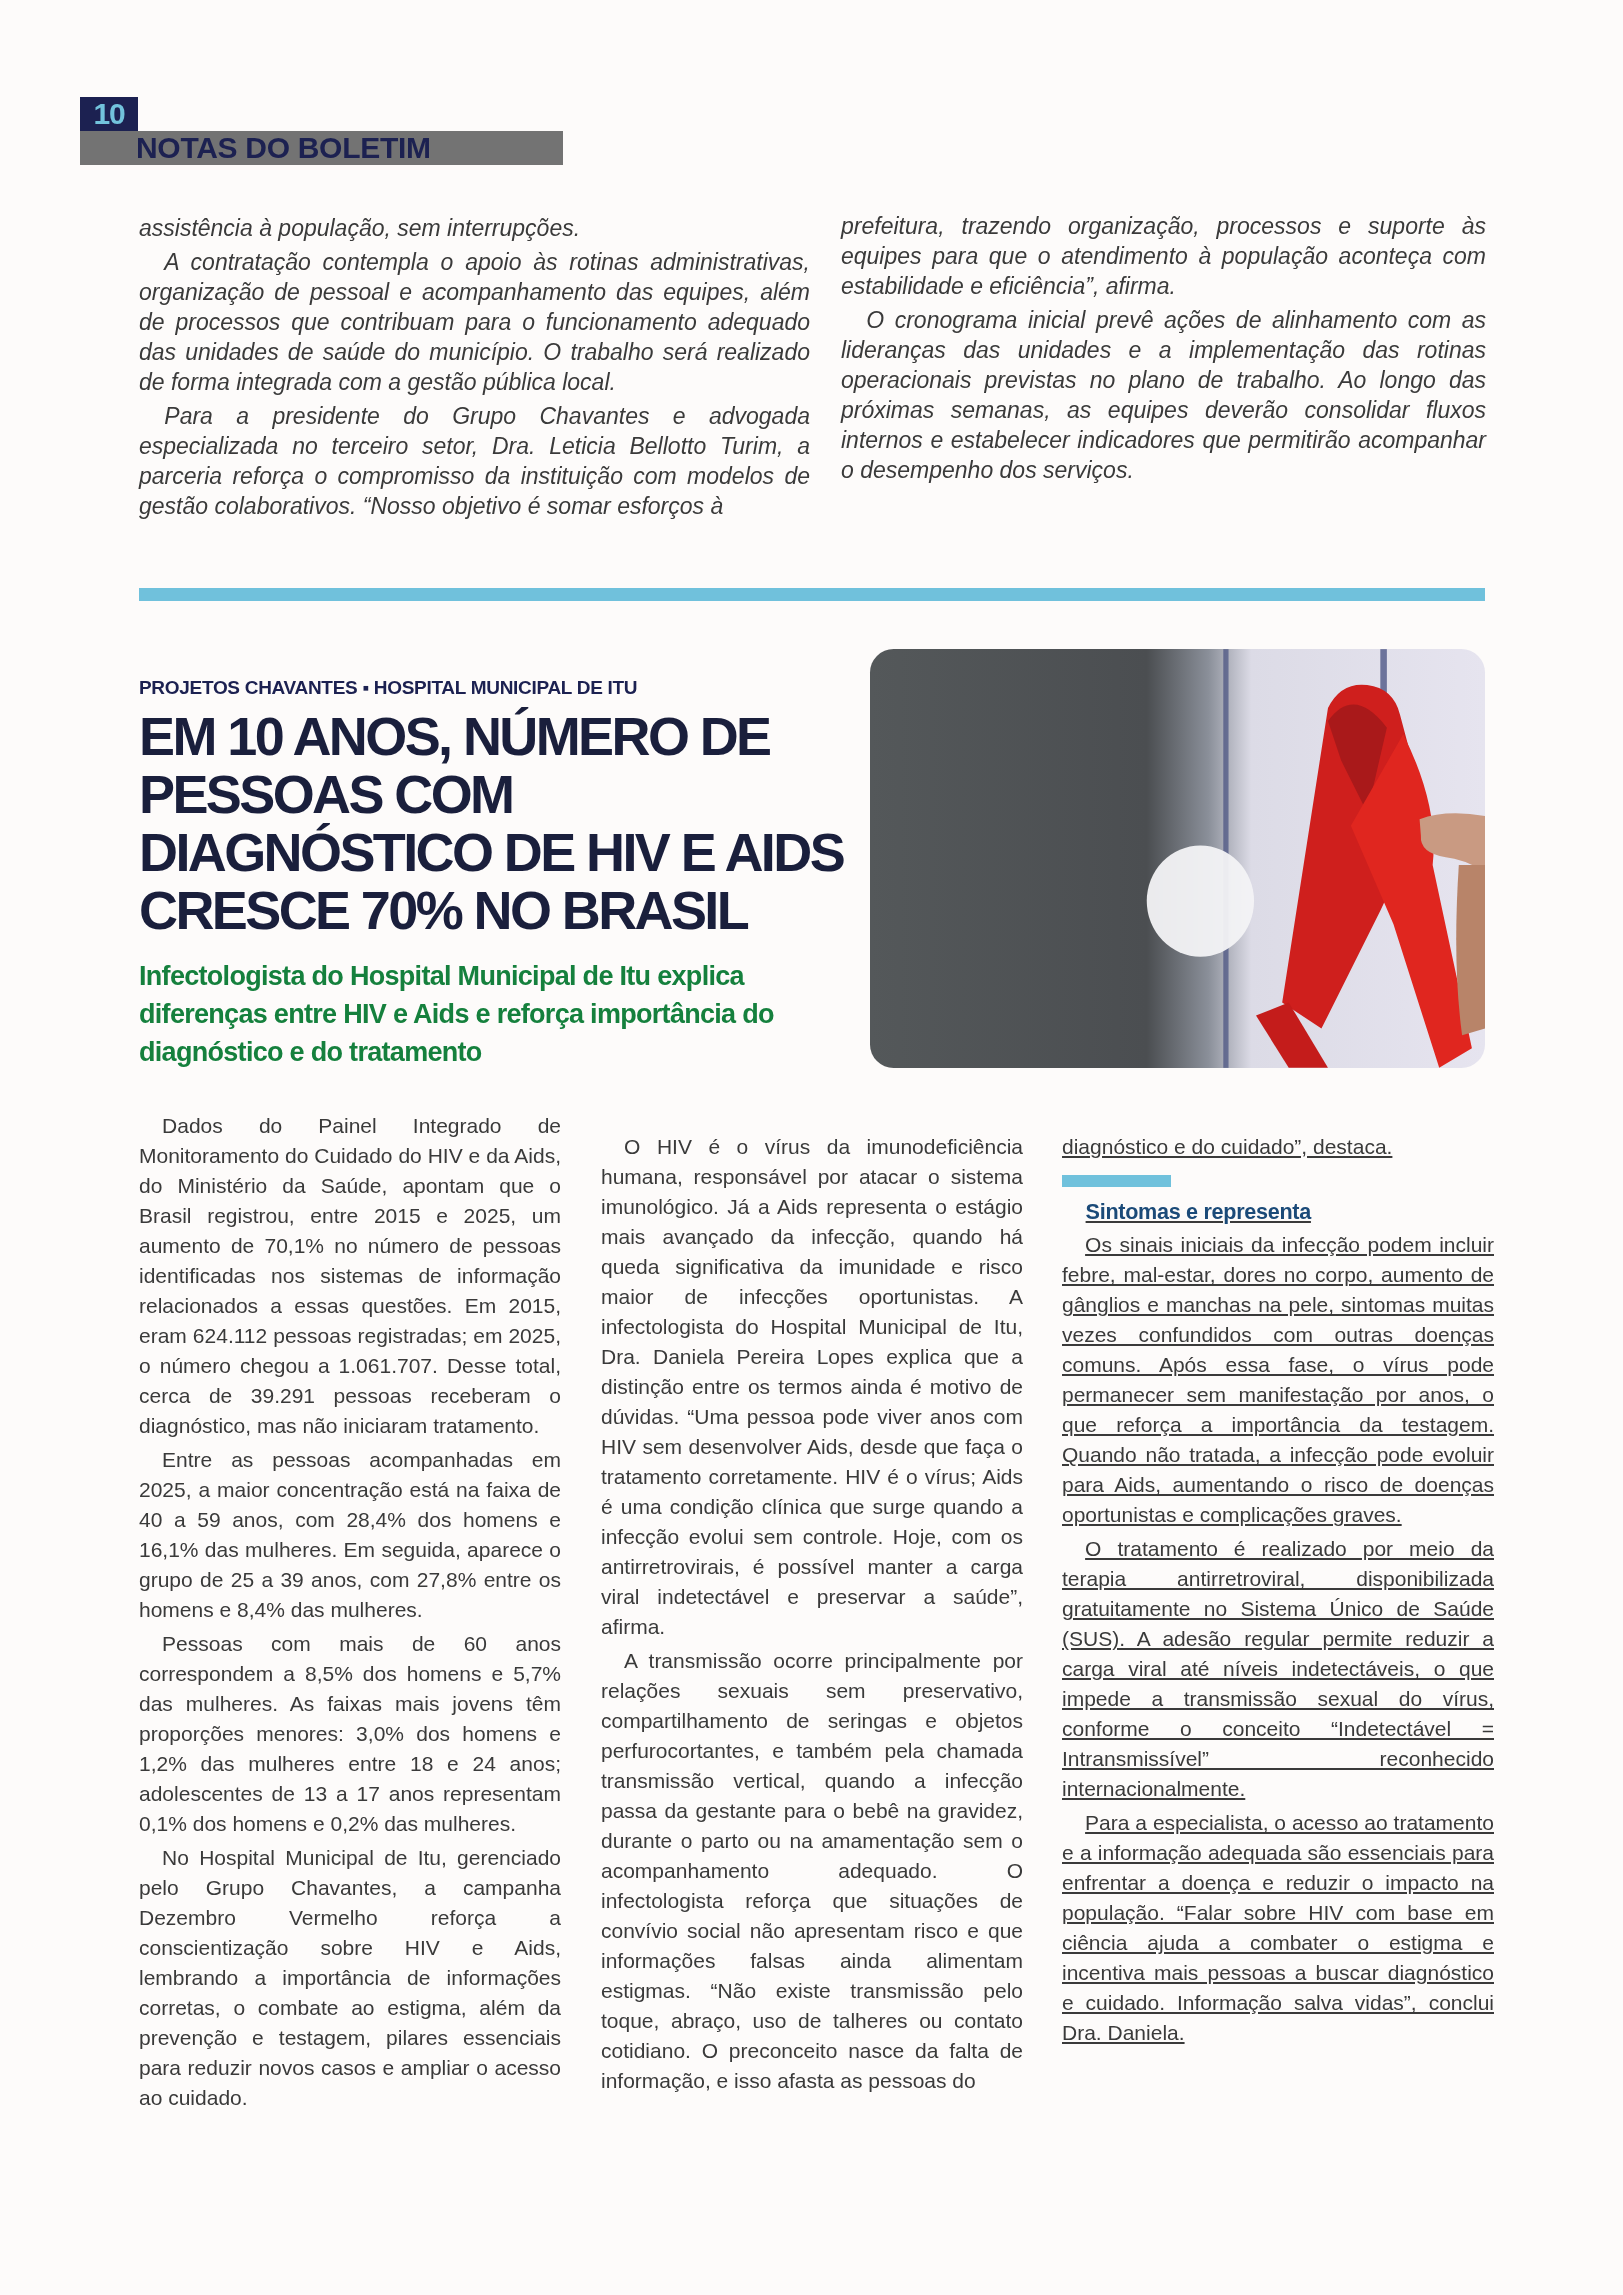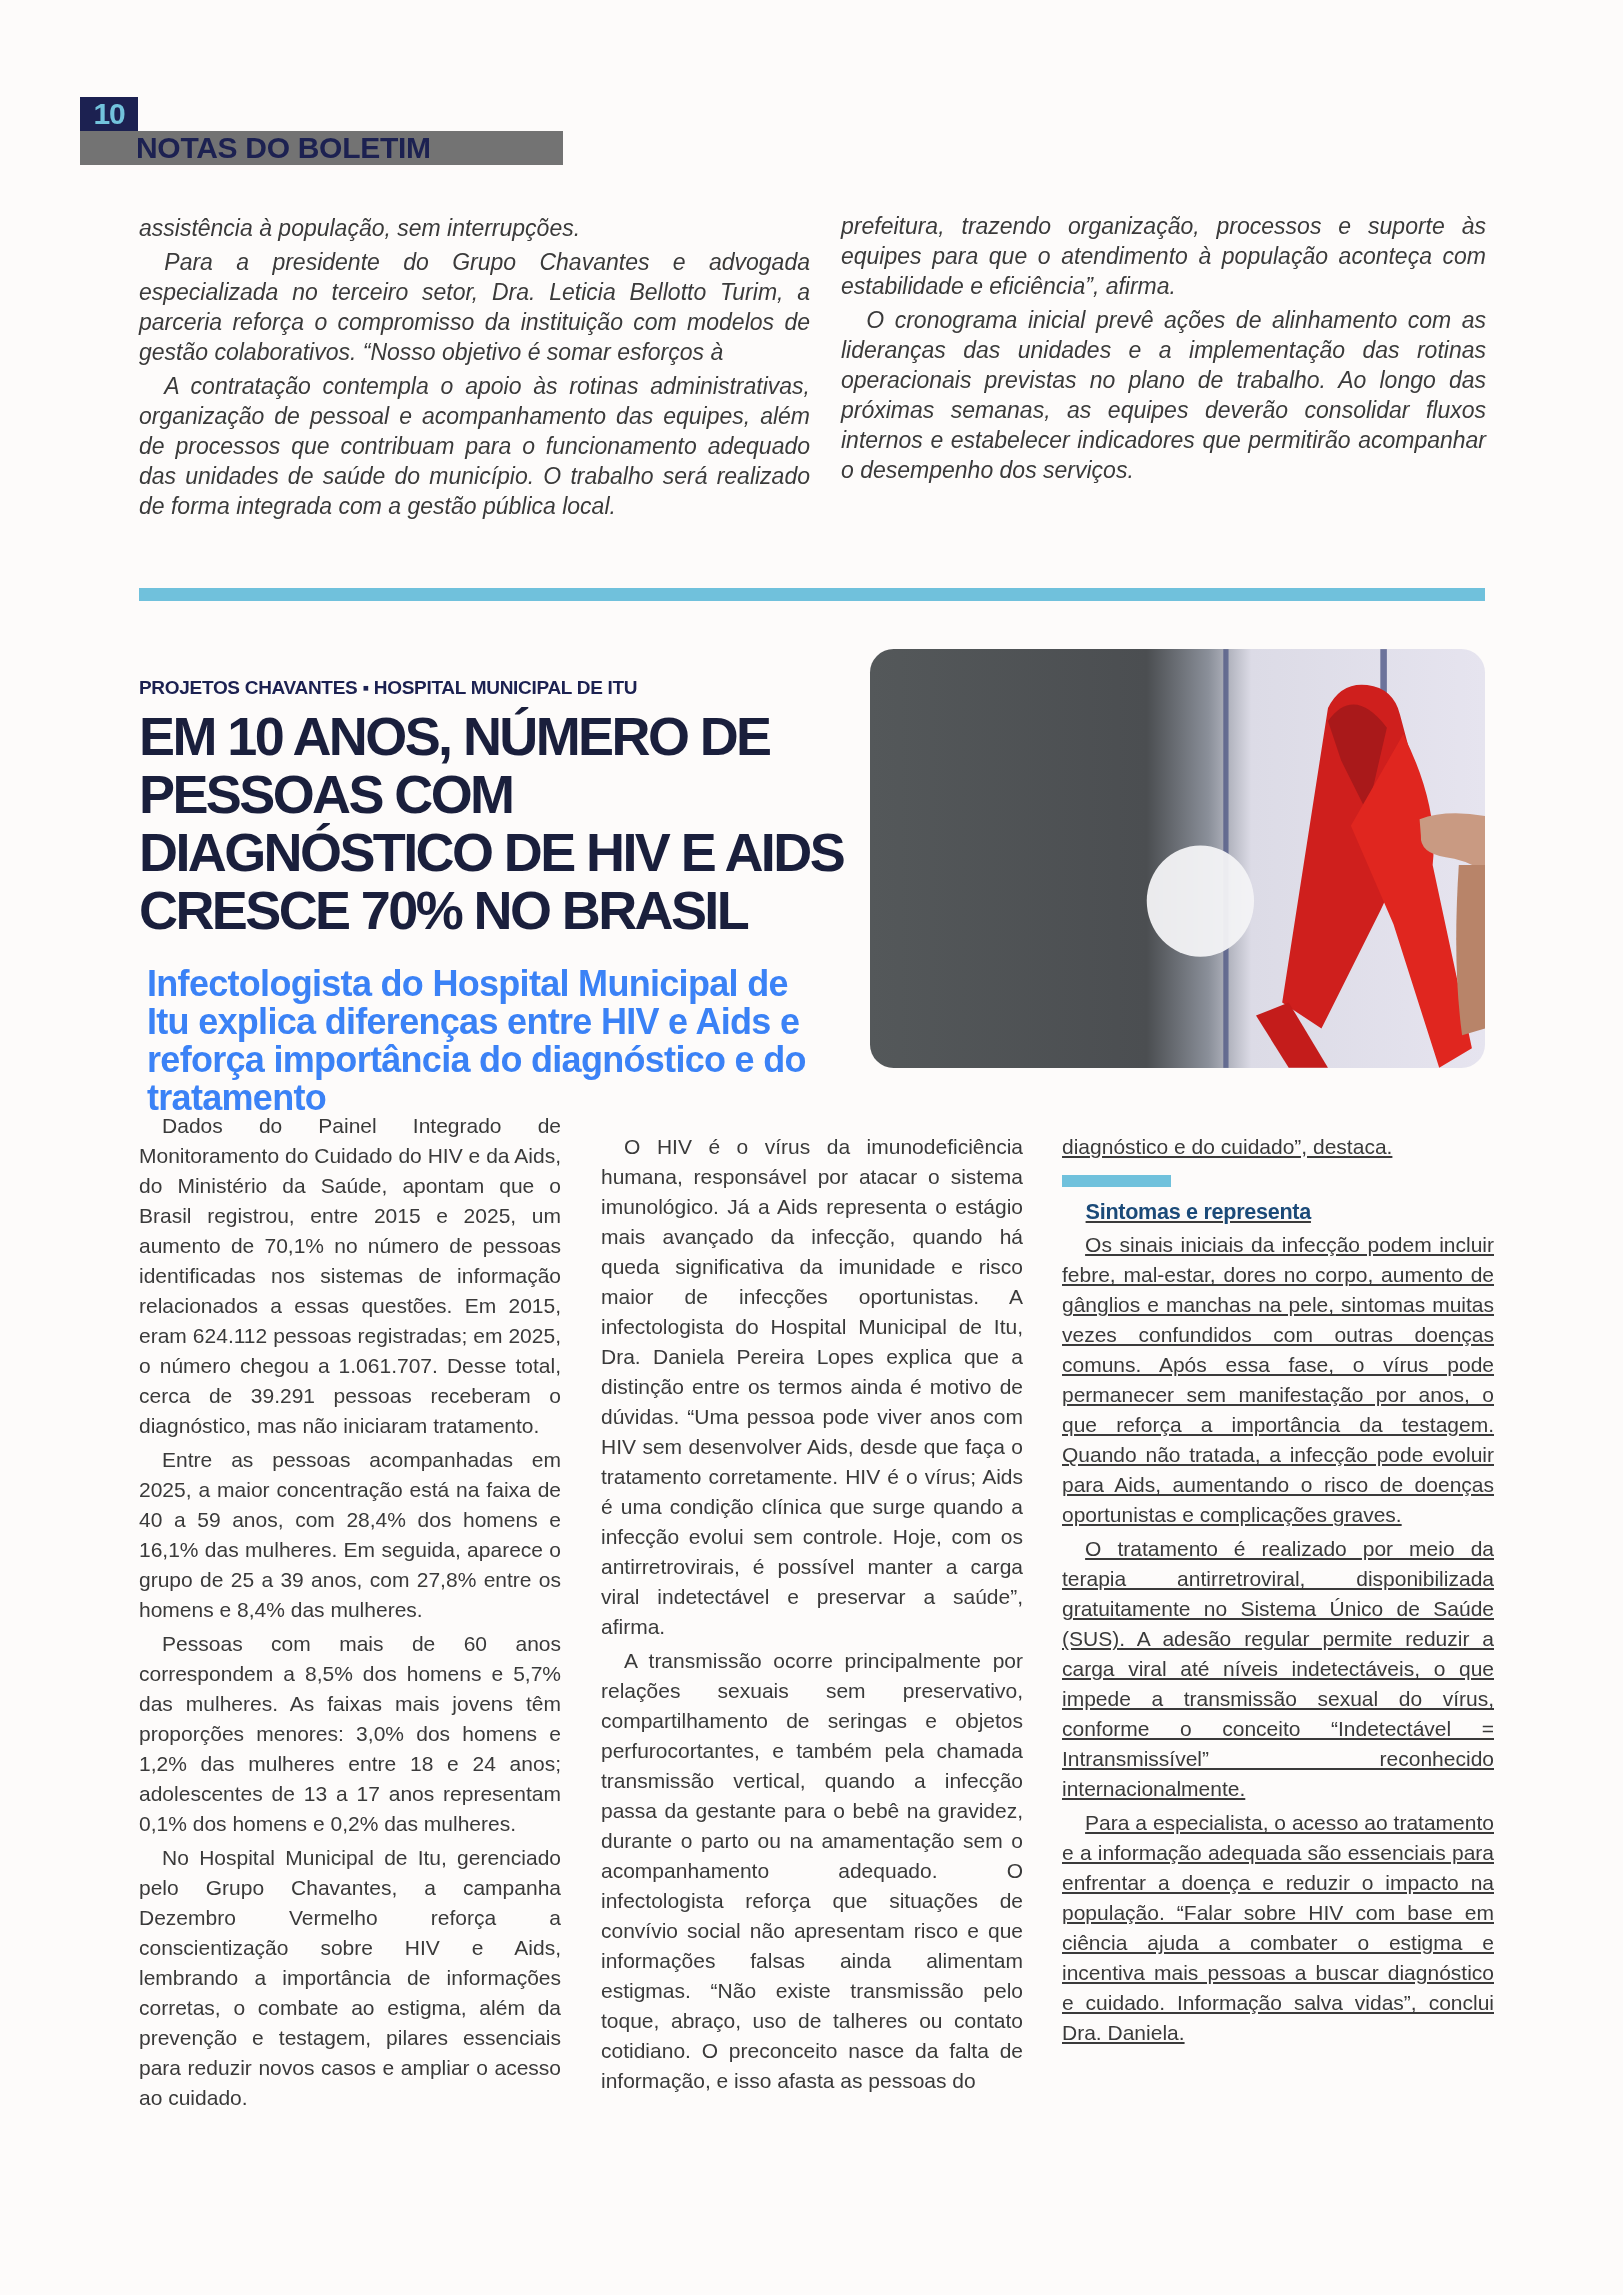--- a/index.html
+++ b/index.html
@@ -12,21 +12,21 @@
   .page-num { width: 58px; background: #1c2151; color: #72c3dc; font-weight: 700; font-size: 30px; display: flex; align-items: center; justify-content: center; letter-spacing: -1.3px; }
   .section-bar { flex: 1; background: #737373; color: #1c2151; font-weight: 700; font-size: 30px; display: flex; align-items: center; padding-left: 56px; letter-spacing: -0.3px; }
   .col { position: absolute; font-size: 23px; line-height: 30px; text-align: justify; font-style: italic; }
   .col p { margin: 0 0 3.9px 0; text-indent: 1.1em; }
   .col p.noindent { text-indent: 0; }
   .top-left { left: 139px; top: 213px; width: 671px; }
   .top-right { left: 841px; top: 211px; width: 645px; }
   .divider { position: absolute; left: 139px; top: 588px; width: 1346px; height: 13px; background: #70c1dc; }
   .kicker { position: absolute; left: 139px; top: 677px; font-size: 19px; font-weight: 700; color: #1c2151; letter-spacing: -0.3px; }
   .headline { position: absolute; left: 139px; top: 707px; width: 720px; font-size: 54px; line-height: 58px; font-weight: 900; color: #1a1f3c; letter-spacing: -2.6px; margin: 0; }
-  .subhead { position: absolute; left: 139px; top: 957px; width: 687px; font-size: 36px; line-height: 38px; font-weight: 700; color: #3b82f6; letter-spacing: -0.7px; margin: 8px; }
+  .subhead { position: absolute; left: 139px; top: 957px; width: 687px; font-size: 27px; line-height: 38px; font-weight: 700; color: #15803d; letter-spacing: -0.7px; margin: 0; }
   .photo { position: absolute; left: 870px; top: 649px; width: 615px; height: 419px; border-radius: 23.6px; overflow: hidden; background: linear-gradient(90deg, #54585a 0%, #4b4e51 45%, #8a8f99 55%, #dcdbe6 62%, #e6e4ef 100%); }
   .photo svg { position: absolute; left: 0; top: 0; }
   .body-col { position: absolute; font-size: 21px; line-height: 30px; text-align: justify; }
   .body-col p { margin: 0 0 3.9px 0; text-indent: 1.1em; }
   .body-col p.noindent { text-indent: 0; }
   .c1 { left: 139px; top: 1111px; width: 422px; }
   .c2 { left: 601px; top: 1132px; width: 422px; }
   .c3 { left: 1062px; top: 1132px; width: 432px; text-decoration: underline; }
   .subsection-rule { width: 109px; height: 12.4px; background: #70c1dc; margin: 13px 0 9.2px 0; }
   .subsection-title { font-weight: 700; color: #1b4a78; font-size: 21.6px; margin: 0 0 3.9px 23.6px; letter-spacing: -0.3px; }
@@ -34,22 +34,22 @@
 </head>
 <body>
 
 <div class="page-header">
   <div class="page-num">10</div>
   <div class="section-bar">NOTAS DO BOLETIM</div>
 </div>
 
 <div class="col top-left">
   <p class="noindent">assistência à população, sem interrupções.</p>
+  <p>A contratação contempla o apoio às rotinas administrativas, organização de pessoal e acompanhamento das equipes, além de processos que contribuam para o funcionamento adequado das unidades de saúde do município. O trabalho será realizado de forma integrada com a gestão pública local.</p>
   <p>Para a presidente do Grupo Chavantes e advogada especializada no terceiro setor, Dra. Leticia Bellotto Turim, a parceria reforça o compromisso da instituição com modelos de gestão colaborativos. “Nosso objetivo é somar esforços à</p>
-  <p>A contratação contempla o apoio às rotinas administrativas, organização de pessoal e acompanhamento das equipes, além de processos que contribuam para o funcionamento adequado das unidades de saúde do município. O trabalho será realizado de forma integrada com a gestão pública local.</p>
 </div>
 
 <div class="col top-right">
   <p class="noindent">prefeitura, trazendo organização, processos e suporte às equipes para que o atendimento à população aconteça com estabilidade e eficiência”, afirma.</p>
   <p>O cronograma inicial prevê ações de alinhamento com as lideranças das unidades e a implementação das rotinas operacionais previstas no plano de trabalho. Ao longo das próximas semanas, as equipes deverão consolidar fluxos internos e estabelecer indicadores que permitirão acompanhar o desempenho dos serviços.</p>
 </div>
 
 <div class="divider"></div>
 
 <div class="kicker">PROJETOS CHAVANTES ▪ HOSPITAL MUNICIPAL DE ITU</div>

